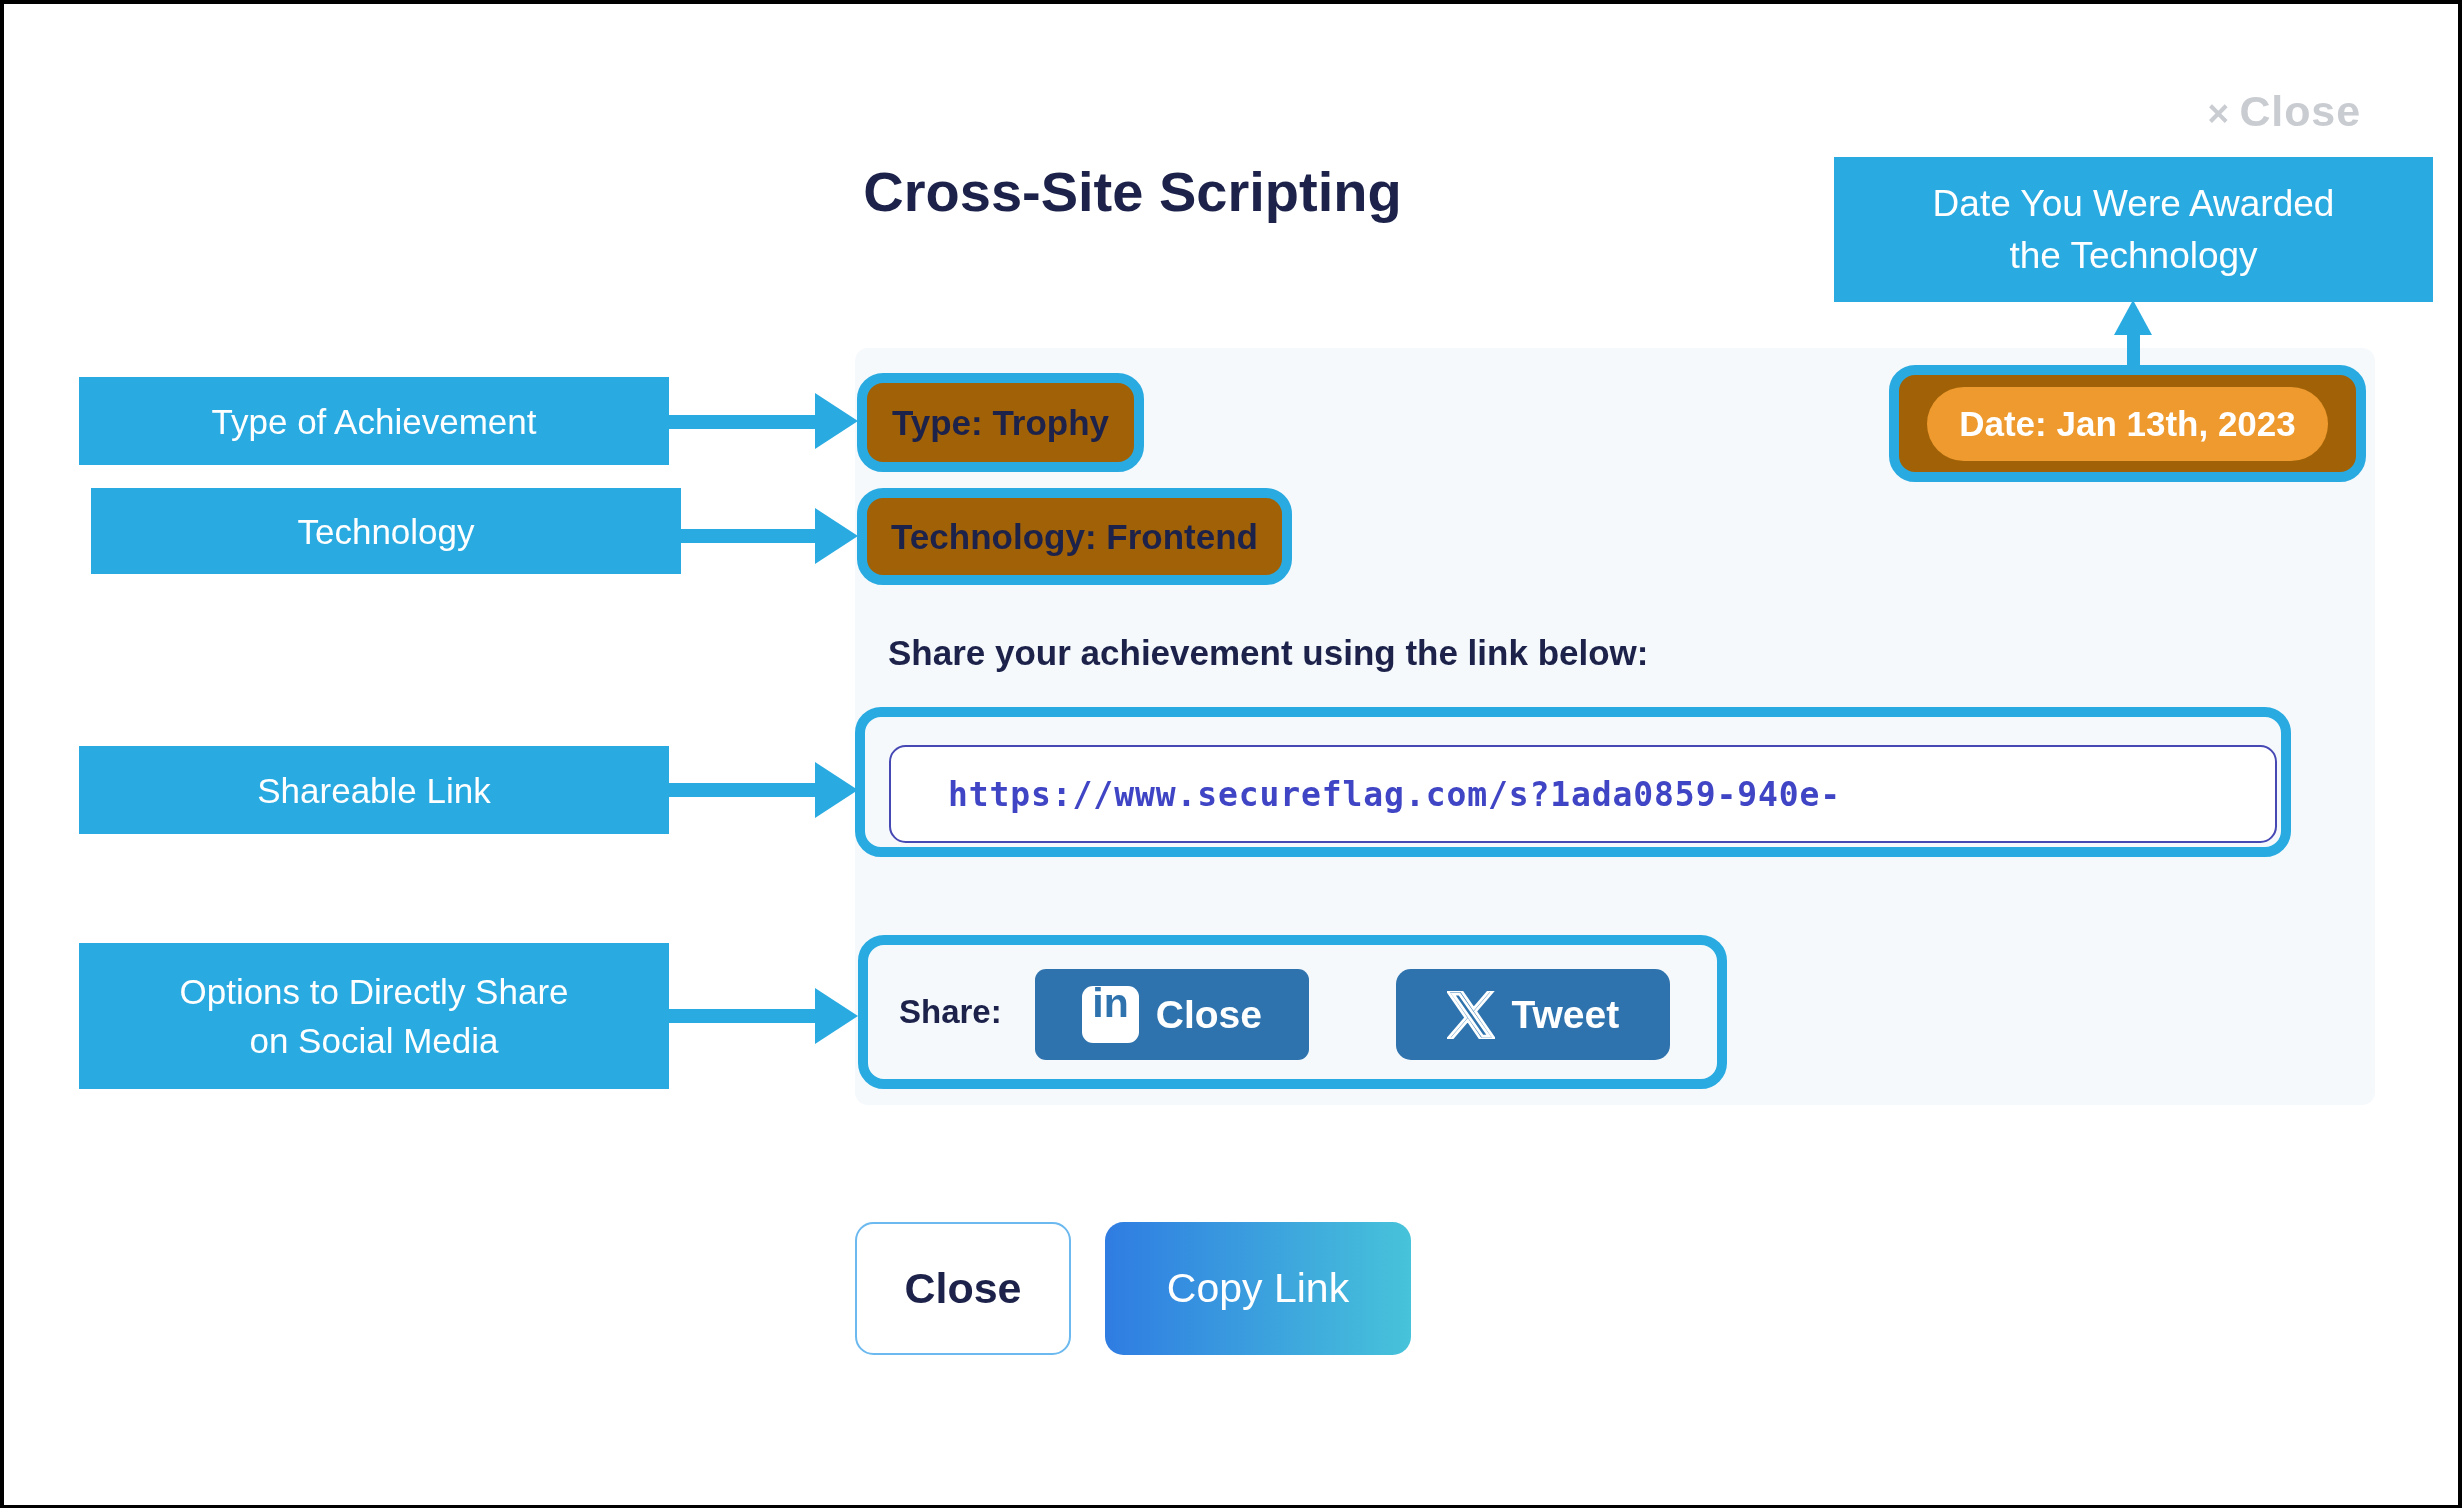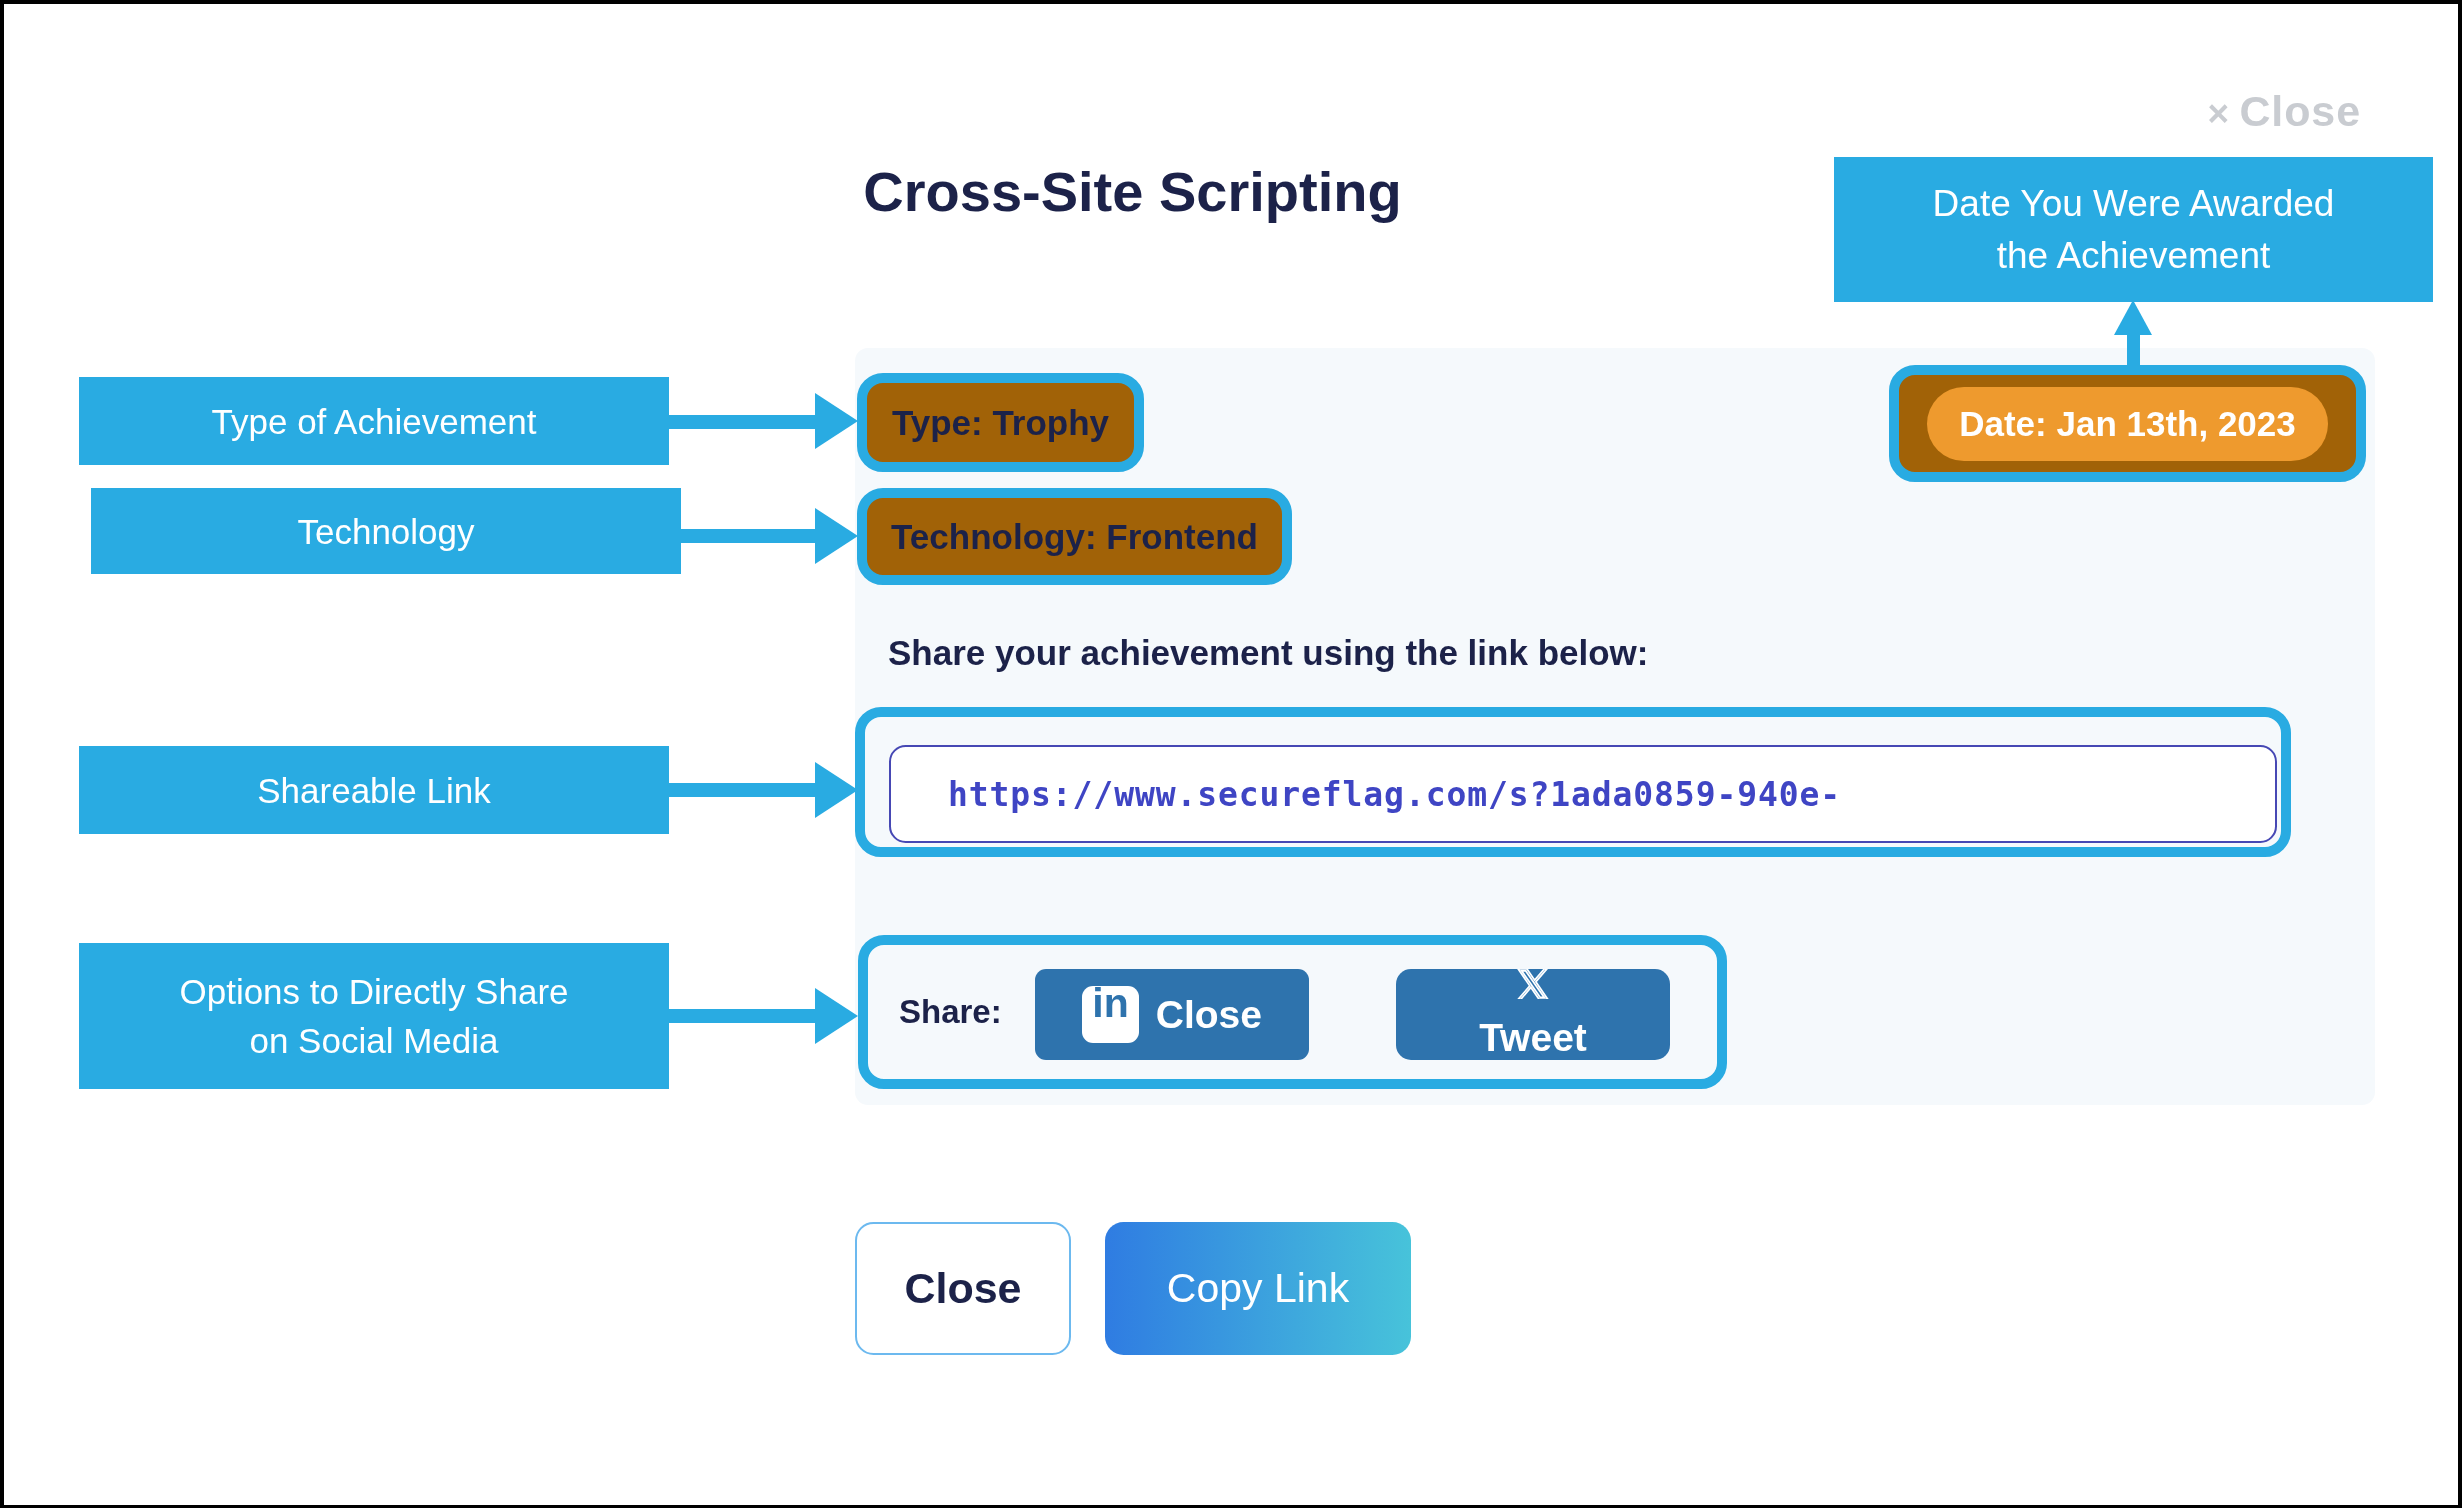--- a/index.html
+++ b/index.html
@@ -54,21 +54,21 @@
   .date-pill{width:401px;height:74px;border-radius:37px;background:var(--orange);color:#fff;font-size:35px;font-weight:700;display:flex;align-items:center;justify-content:center;}
 
   .share-instruction{position:absolute;left:884px;top:629px;color:var(--navy);font-size:35px;font-weight:700;}
 
   .link-input{position:absolute;left:24px;top:28px;width:1388px;height:98px;background:#fff;border:2.8px solid var(--link-border);border-radius:16.7px;display:flex;align-items:center;padding-left:57px;cursor:text;}
   .link-input .url{font-family:"DejaVu Sans Mono","Liberation Mono",monospace;font-size:33px;font-weight:700;color:var(--link-indigo);letter-spacing:0.9px;}
 
   .share-label{position:absolute;left:31px;top:0;height:133px;display:flex;align-items:center;color:var(--navy);font-size:33px;font-weight:600;}
   .social-btn{position:absolute;top:24px;height:91px;background:var(--social-blue);color:#fff;display:flex;align-items:center;justify-content:center;gap:16.7px;cursor:pointer;}
   .btn-linkedin{left:167px;width:274px;border-radius:11px;}
-  .btn-tweet{left:528px;width:274px;border-radius:15px;flex-direction:column;}
+  .btn-tweet{left:528px;width:274px;border-radius:15px;}
   .social-btn .label{font-size:39px;font-weight:600;}
   .in-logo{width:57px;height:57px;background:#fff;border-radius:11px;display:flex;align-items:center;justify-content:center;color:var(--social-blue);font-size:41px;font-weight:700;padding-bottom:22px;}
   .x-logo{width:48px;height:48px;}
 
   .close-button{position:absolute;left:851px;top:1218px;width:216px;height:133px;background:#fff;border:2.8px solid var(--close-border);border-radius:18.5px;display:flex;align-items:center;justify-content:center;color:var(--navy);font-size:43px;font-weight:600;cursor:pointer;}
   .copy-button{position:absolute;left:1101px;top:1218px;width:306px;height:133px;border:none;background:linear-gradient(90deg,var(--gradient-start),var(--gradient-end));border-radius:18.5px;display:flex;align-items:center;justify-content:center;color:#fff;font-size:41px;font-weight:400;cursor:pointer;}
 </style>
 </head>
 <body>
 
@@ -76,21 +76,21 @@
 
   <div class="close-link">
     <span class="x">×</span><span>Close</span>
   </div>
 
   <h1 class="page-title">Cross-Site Scripting</h1>
 
   <div class="content-panel"></div>
 
   <div class="ann ann-date">Date You Were Awarded
-the Achievement</div>
+the Technology</div>
   <div class="varrow-head"></div>
   <div class="varrow-shaft"></div>
 
   <div class="ann ann-type">Type of Achievement</div>
   <div class="harrow-shaft" style="top:411px;"></div>
   <div class="harrow-head" style="top:389px;"></div>
 
   <div class="ann ann-tech">Technology</div>
   <div class="harrow-shaft" style="top:525px;"></div>
   <div class="harrow-head" style="top:504px;"></div>

